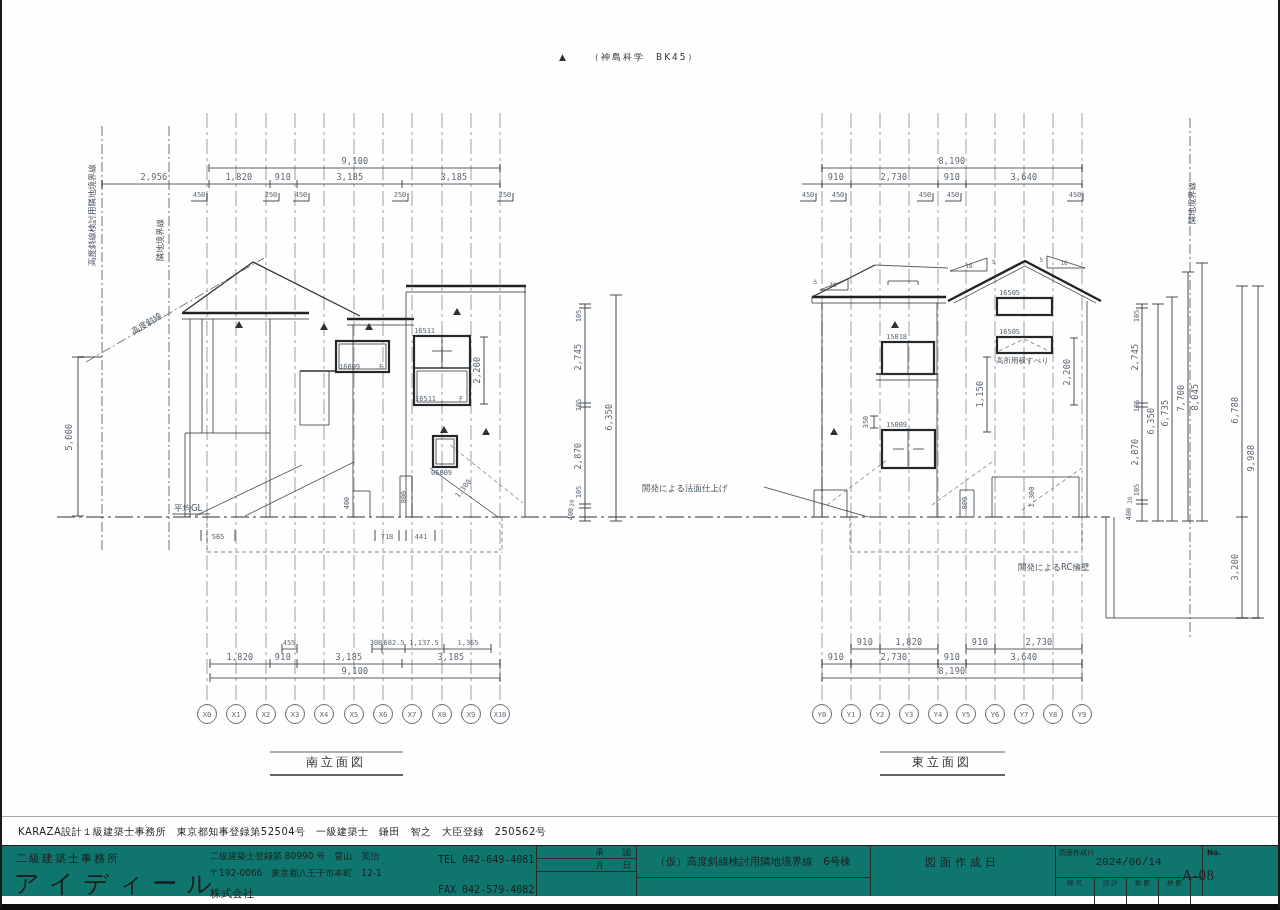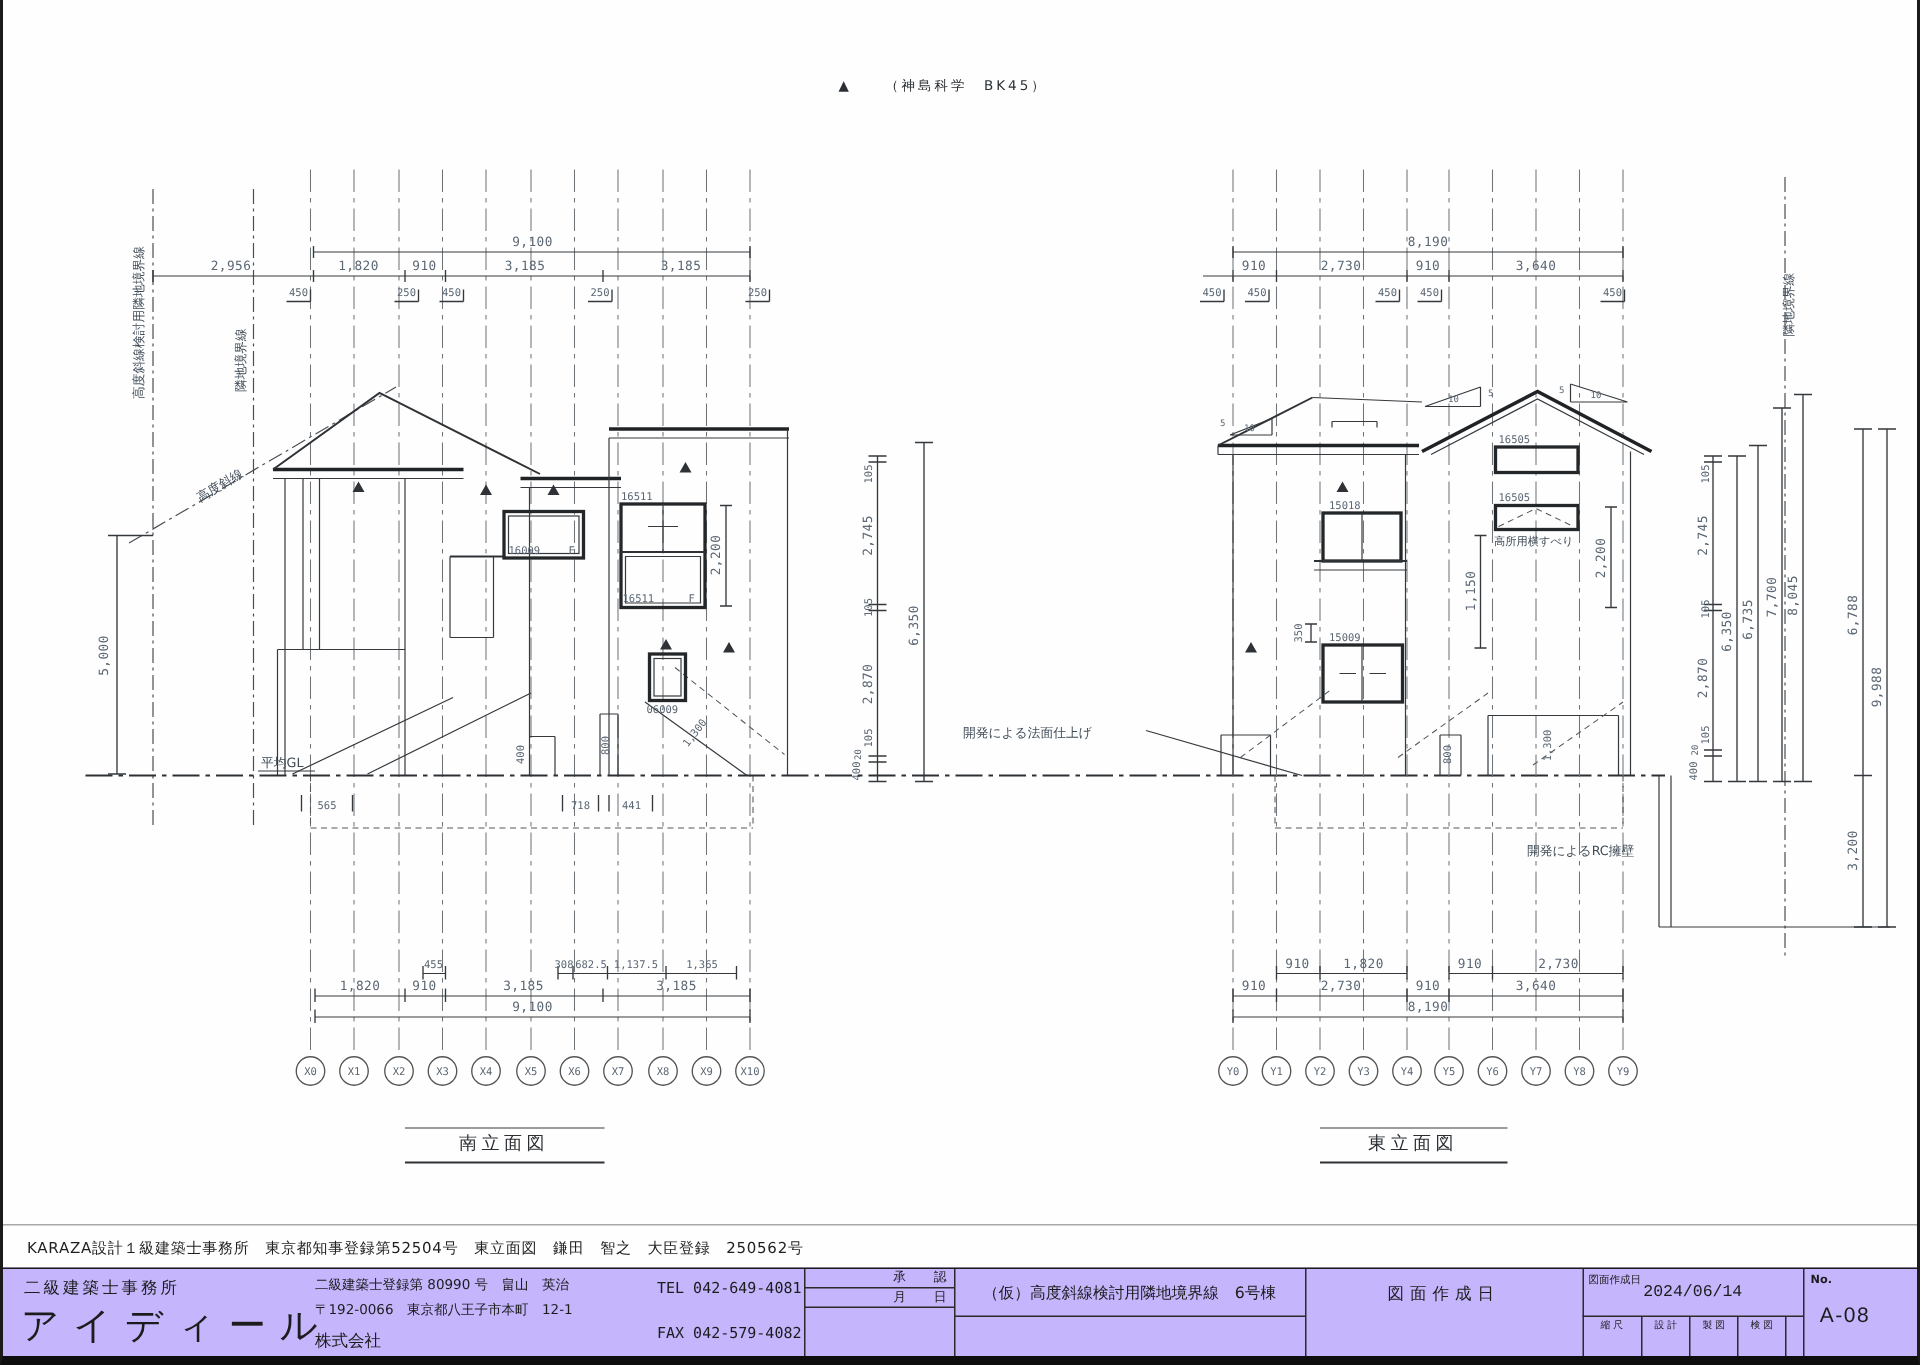--- a/index.html
+++ b/index.html
@@ -27,21 +27,21 @@
   .dim7{font-family:"DejaVu Sans Mono",monospace;font-size:7px}
   .dim65{font-family:"DejaVu Sans Mono",monospace;font-size:6px}
   .jp{font-family:"DejaVu Sans",sans-serif;font-size:8.5px;fill:#3f4b57}
   .jp75{font-size:7.5px}
   .title-t{font-size:12px;fill:#2b2f33;letter-spacing:3px}
   .note-t{font-size:9px;fill:#2b2f33;letter-spacing:2px}
 
   
   .license-strip{position:absolute;left:0;right:0;top:816px;height:29px;border-top:1px solid #a8a8a8}
   .license-strip span{position:absolute;left:16px;top:8px;font-size:10px;color:#1f1f1f;letter-spacing:.5px}
-  .tb{position:absolute;left:0;right:0;top:845px;height:64px;border-top:1.5px solid #1d1d1d;background:#c4b5fd}
+  .tb{position:absolute;left:0;right:0;top:845px;height:51px;border-top:1.5px solid #1d1d1d;background:#0f766e}
   .tb-v{position:absolute;top:0;bottom:0;width:1px;background:#2b2b2b}
   .tb div{color:#1c1c1c}
   .office-type{position:absolute;left:14px;top:5px;font-size:11px;letter-spacing:2px}
   .office-name{position:absolute;left:12px;top:21px;font-size:25px;letter-spacing:9px;color:#0d0d0d}
   .reg{position:absolute;left:208px;top:4px;font-size:9px}
   .addr{position:absolute;left:208px;top:21px;font-size:9px}
   .corp{position:absolute;left:208px;top:40px;font-size:11px}
   .tel,.fax{position:absolute;left:436px;font-family:"DejaVu Sans Mono",monospace;font-size:10px}
   .tel{top:8px}.fax{top:38px}
   .appr-r{position:absolute;left:534px;width:100px;height:13px;border-bottom:1px solid #2b2b2b;
@@ -54,22 +54,22 @@
   .rev-r:last-child{border-bottom:none}
   .rev-cell{position:absolute;left:0;top:0;bottom:0;width:78px;border-right:1px solid #2b2b2b;
             font-size:6.5px;line-height:13px;padding-left:3px}
   .created-label{position:absolute;left:1057px;top:2px;font-size:7px}
   .created{position:absolute;left:1053px;width:147px;top:10px;text-align:center;
            font-family:Liberation Mono, monospace;font-size:11px}
   .sub-grid{position:absolute;left:1053px;width:147px;top:31px;height:28px;border-top:1px solid #2b2b2b}
   .sub-cell{position:absolute;top:0;bottom:0;border-right:1px solid #2b2b2b;font-size:6.5px;
             text-align:center;padding-top:1px}
   .no-label{position:absolute;left:1205px;top:2px;font-size:7.5px;font-weight:bold}
-  .no{position:absolute;left:1180px;right:0;top:22px;text-align:center;
-      font-family:Liberation Sans, sans-serif;font-size:14px;letter-spacing:1px}
+  .no{position:absolute;left:1180px;right:0;top:22px;text-align:left;
+      font-family:Liberation Serif, serif;font-size:14px;letter-spacing:1px}
 </style>
 </head>
 <body>
 
 <div class="sheet">
 
 <svg width="1280" height="845" viewBox="0 0 1280 845">
 
   <text class="note-t" x="557" y="60">▲</text>
   <text class="note-t" x="588" y="60">（神島科学　BK45）</text>
@@ -323,21 +323,21 @@
           <text class="dim7" x="1080" y="716.5" text-anchor="middle">Y9</text>
     </g>
 
     <path class="ln" d="M878,752H1003"></path>
     <text class="title-t" x="940" y="766" text-anchor="middle">東立面図</text>
     <path class="med" d="M878,775H1003" stroke-width="2.6"></path>
   </g>
 </svg>
 
 <div class="license-strip">
-  <span>KARAZA設計１級建築士事務所　東京都知事登録第52504号　東立面図　鎌田　智之　大臣登録　250562号</span>
+  <span>KARAZA設計１級建築士事務所　東京都知事登録第52504号　一級建築士　鎌田　智之　大臣登録　250562号</span>
 </div>
 
 <div class="tb">
   <div class="tb-v" style="left:534px"></div>
   <div class="tb-v" style="left:634px"></div>
   <div class="tb-v" style="left:868px"></div>
   <div class="tb-v" style="left:1053px"></div>
   <div class="tb-v" style="left:1200px"></div>
 
   <div class="office-type">二級建築士事務所</div>

